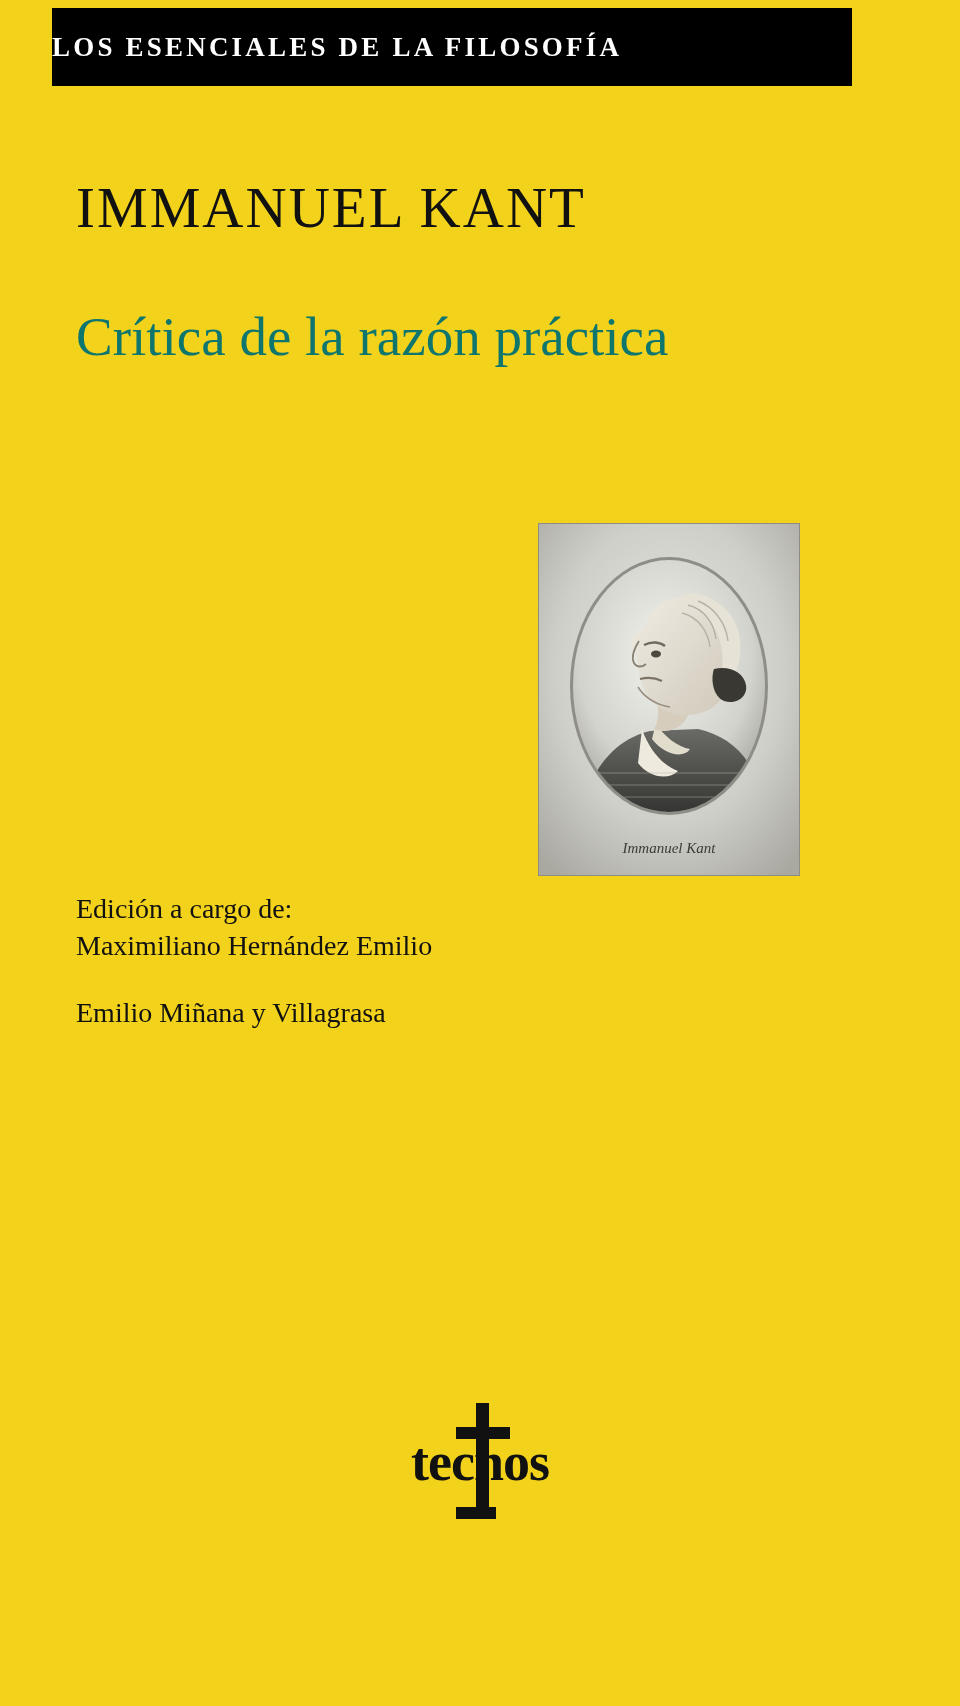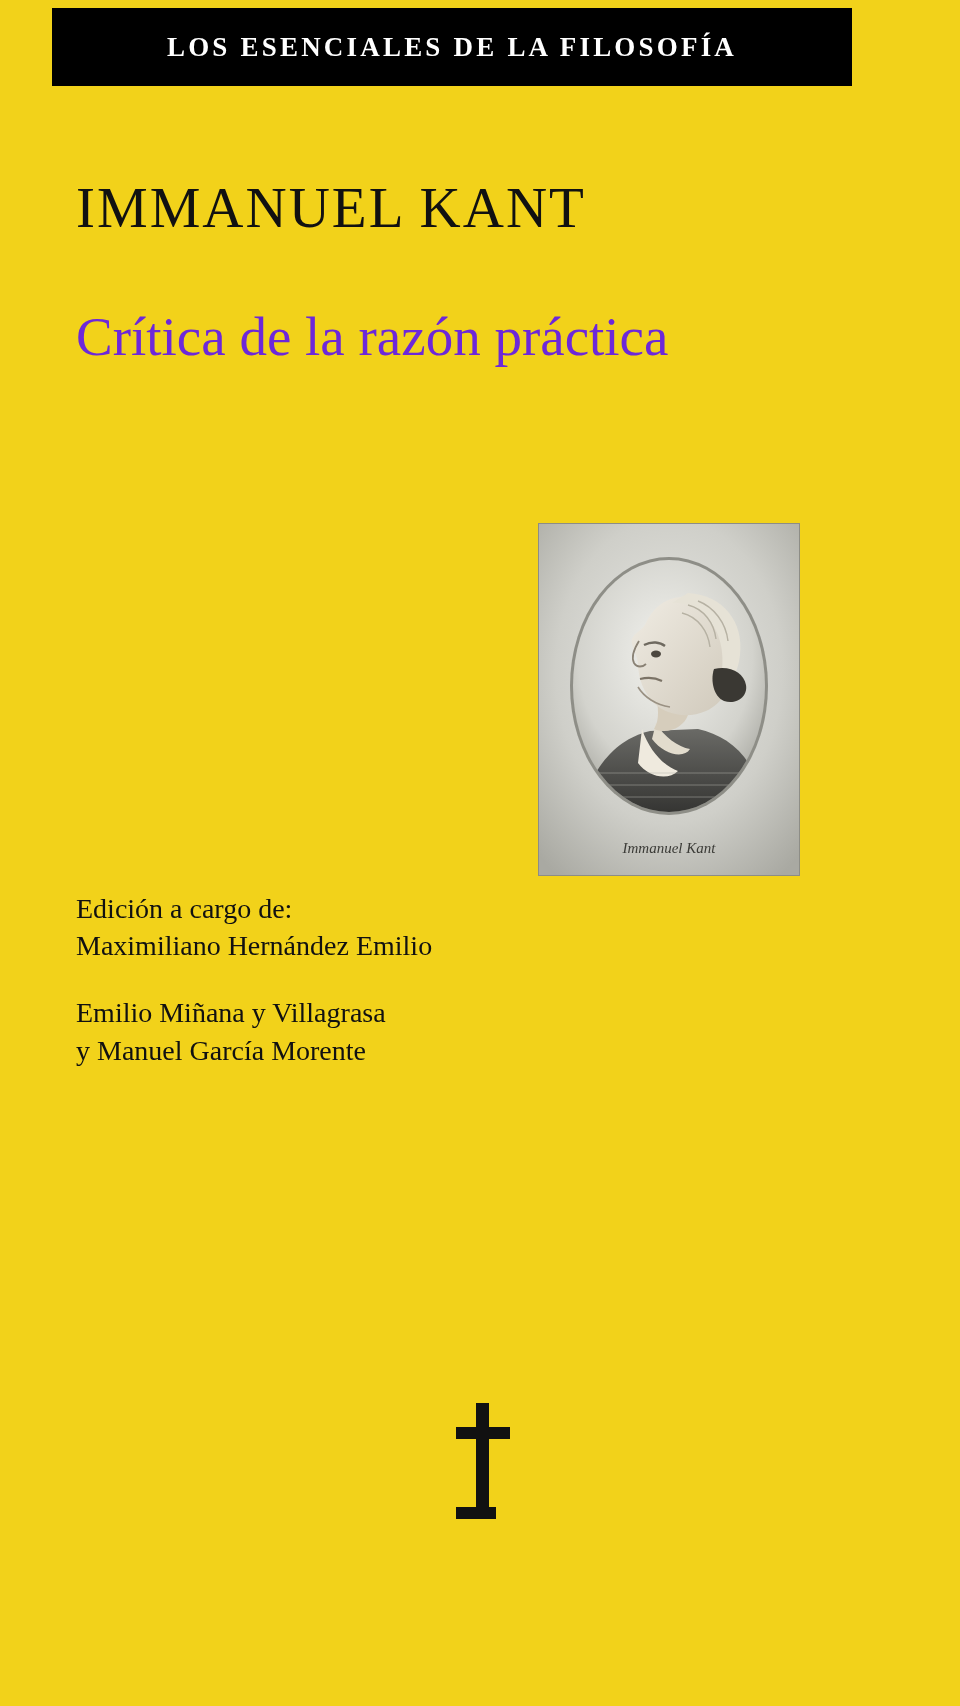--- a/index.html
+++ b/index.html
@@ -23,21 +23,20 @@
   
   .series-band {
     position: absolute;
     left: 52px;
     top: 8px;
     width: 800px;
     height: 78px;
     background: #000000;
     display: flex;
     align-items: center;
-    justify-content: center;
   }
   .series-band .series-text {
     color: #ffffff;
     font-family: "Liberation Serif", serif;
     font-weight: bold;
     font-size: 27px;
     letter-spacing: 3.2px;
     white-space: nowrap;
   }
   
@@ -51,21 +50,21 @@
     color: #111111;
     white-space: nowrap;
   }
   
   .title {
     position: absolute;
     left: 76px;
     top: 305px;
     font-family: "Liberation Serif", serif;
     font-size: 55px;
-    color: #6d28d9;
+    color: #0f766e;
     white-space: nowrap;
   }
   
   .portrait {
     position: absolute;
     left: 538px;
     top: 523px;
     width: 262px;
     height: 353px;
     background: #d8d8d4;
@@ -234,25 +233,25 @@
     </svg>
   </div>
 
   <div class="credits">
     <div class="credit-block">
       <div class="credit-line">Edición a cargo de:</div>
       <div class="credit-line">Maximiliano Hernández Emilio</div>
     </div>
     <div class="credit-block">
       <div class="credit-line">Emilio Miñana y Villagrasa</div>
-      <div class="credit-line">y Manuel García Morente</div>
     </div>
   </div>
 
   <div class="publisher">
     <div class="logo-wrap">
       <div class="logo-cross-v"></div>
       <div class="logo-cross-h"></div>
       <div class="logo-foot"></div>
+      <div class="logo-text">tecnos</div>
     </div>
   </div>
 
 </div>
 
 </body></html>

